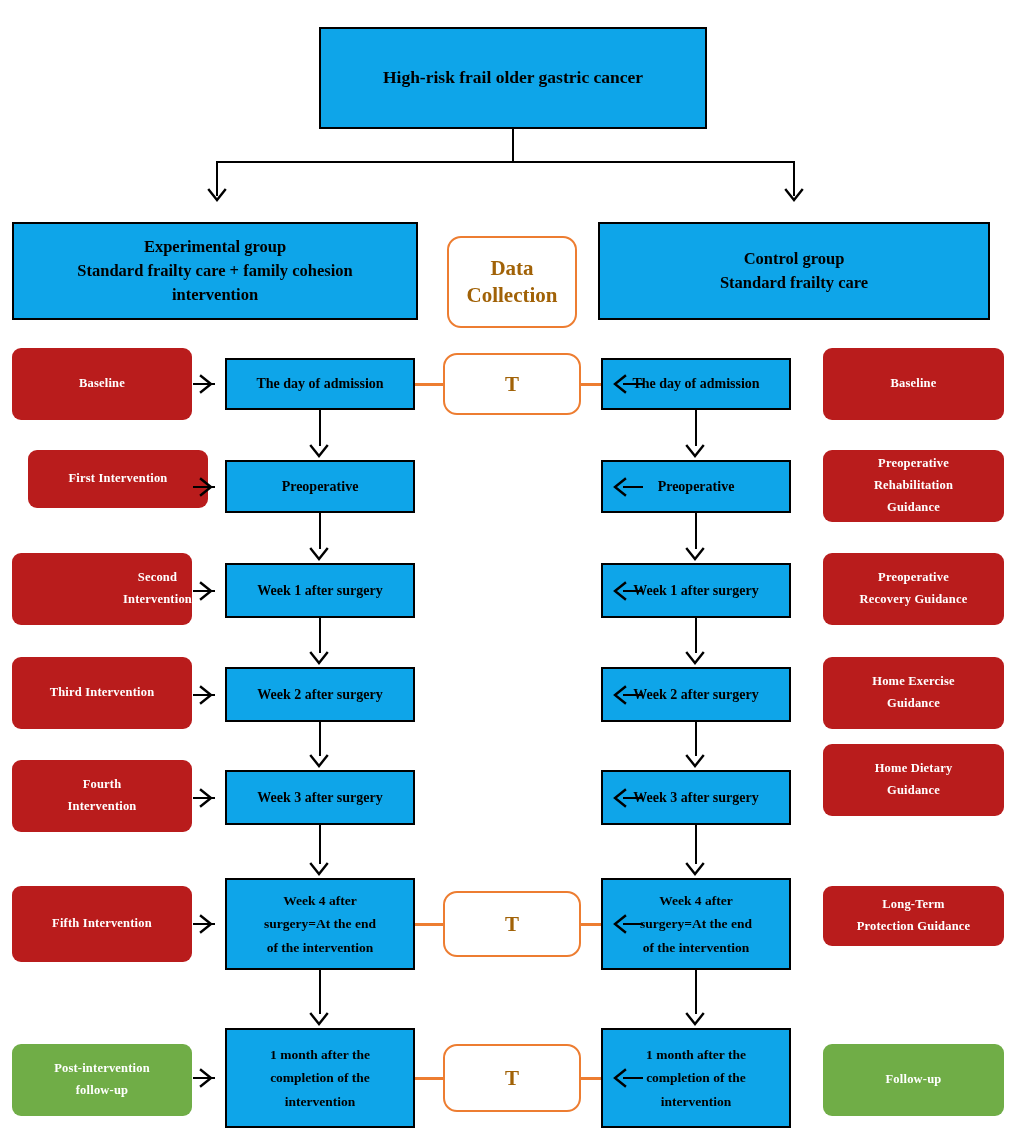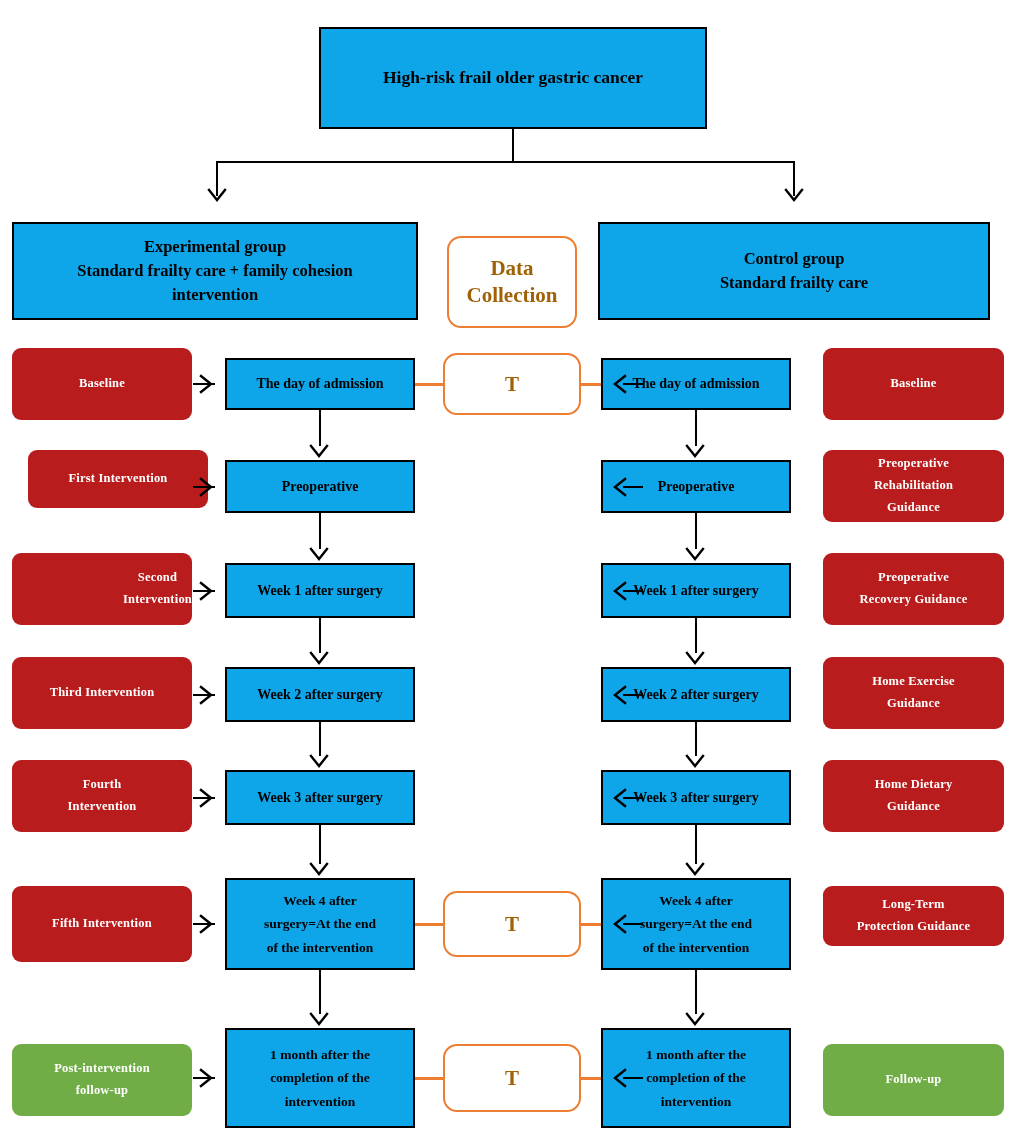--- a/index.html
+++ b/index.html
@@ -294,21 +294,21 @@
       <div class="inner">
         <div>Week 3 after surgery</div>
       </div>
     </div>
     <div class="arr" style="left: 611px; top: 787.5px;">
       <svg width="20" height="20" viewBox="0 0 20 20">
         <path d="M14,2 L4,10 L14,18" fill="none" stroke="#000" stroke-width="2.4" stroke-linecap="square"></path>
       </svg>
     </div>
     <div class="ln hline" style="left: 623px; top: 796.5px; width: 20px;"></div>
-    <div class="node pill blue" style="left: 823px; top: 760px; width: 181px; height: 72px;">
+    <div class="node pill blue" style="left: 823px; top: 744px; width: 181px; height: 72px;">
       <div class="inner">
         <div>Home Dietary</div>
         <div>Guidance</div>
       </div>
     </div>
     <div class="ln vline" style="left: 319px; top: 825px; height: 39px;"></div>
     <div class="arr" style="left: 309px; top: 860px;">
       <svg width="20" height="20" viewBox="0 0 20 20">
         <path d="M2,4 L10,14 L18,4" fill="none" stroke="#000" stroke-width="2.4" stroke-linecap="square"></path>
       </svg>

